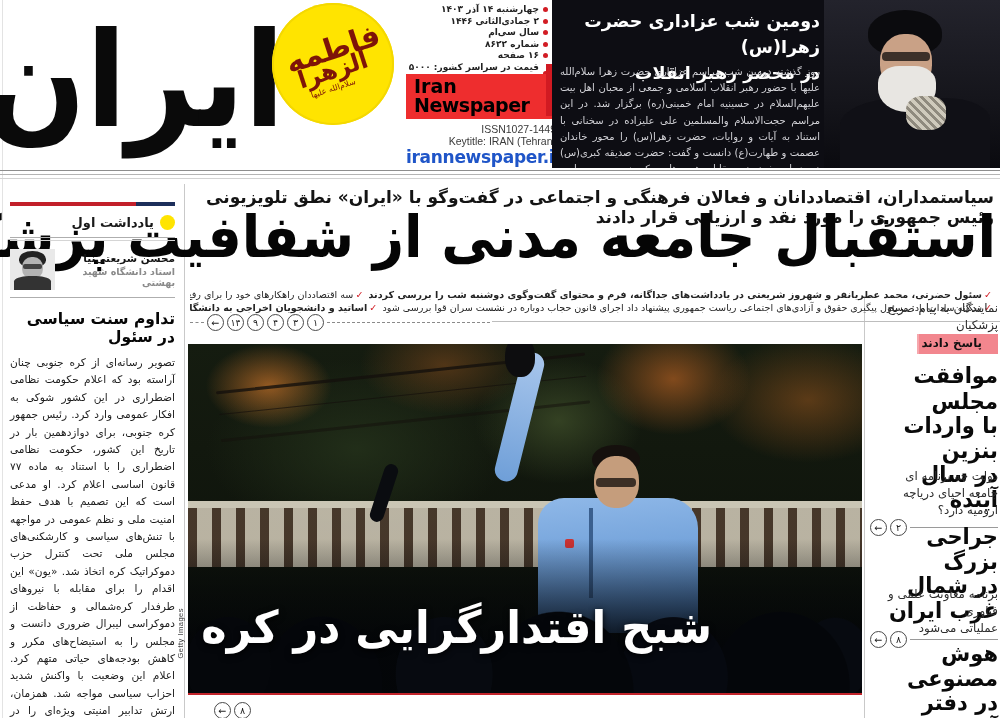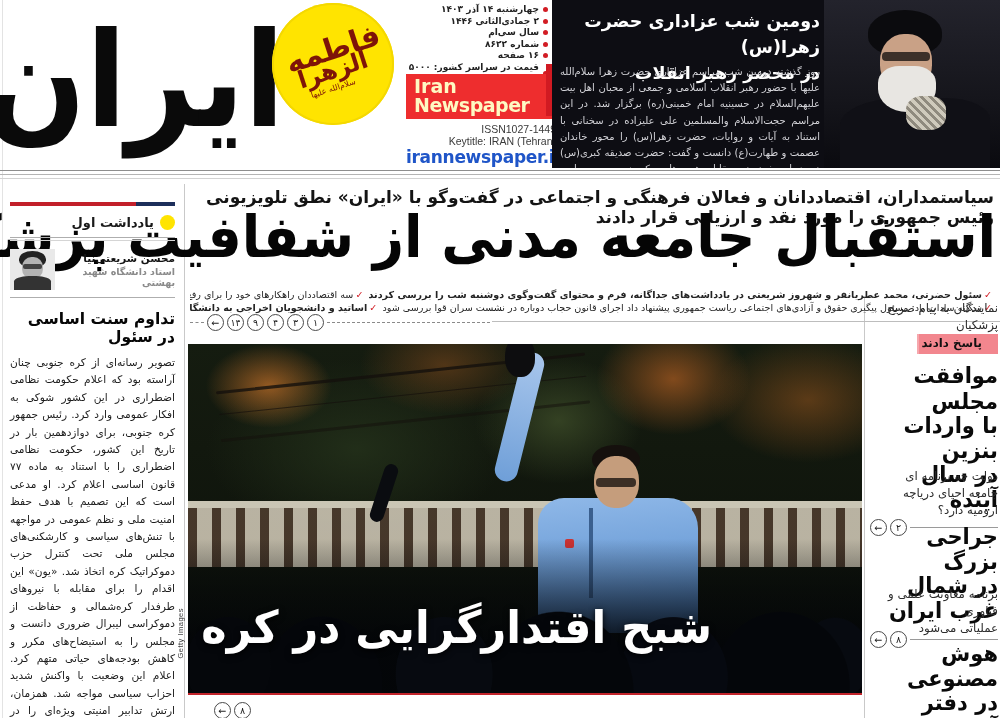--- a/index.html
+++ b/index.html
@@ -19,21 +19,21 @@
             display:flex; flex-direction:column; align-items:center; justify-content:center; overflow:hidden; }
   .emblem .cal { color:#7e1408; font-weight:bold; transform:rotate(-18deg); line-height:.95; text-align:center; }
   .emblem .c1 { font-size:30px; }
   .emblem .c2 { font-size:24px; margin-top:-4px; }
   .emblem .c3 { font-size:8px; color:#7e1408; transform:rotate(-18deg); margin-top:2px; }
 
   .dates { left:398px; top:4px; width:150px; }
   .dates .d { display:flex; align-items:center; gap:4px; font-size:9px; font-weight:bold; color:#222; line-height:11.5px; }
   .dates .dot { width:5px; height:5px; border-radius:50%; background:#d21c24; flex:0 0 auto; }
 
-  .brand { left:406px; top:74px; width:162px; height:45px; background:#ee2d2e; color:#fef9c3;
+  .brand { left:406px; top:74px; width:162px; height:45px; background:#ee2d2e; color:#000000;
            direction:ltr; text-align:left; padding:3px 0 0 8px; line-height:19px; }
   .brand .b1 { font-weight:bold; font-size:19px; }
   .brand .b2 { font-size:19px; font-weight:bold; letter-spacing:-.5px; }
   .issn  { left:406px; top:123px; width:150px; direction:ltr; text-align:right; font-size:10.5px; color:#3a3a3a; line-height:12px; font-family:"Liberation Sans", sans-serif; }
   .site  { left:406px; top:147px; width:150px; direction:ltr; text-align:left; font-size:17px; font-weight:bold; color:#1f55c8; letter-spacing:-.3px; }
 
   
   .leadbox { left:552px; top:0; width:448px; height:168px; background:#0d0d13; overflow:hidden; }
   .lead-red { left:546px; top:64px; width:7px; height:52px; background:#d11a22; }
   .lead-title { position:absolute; top:8px; right:180px; left:8px; text-align:right;
@@ -325,15 +325,15 @@
       <div class="a-face"></div>
       <div class="a-glass"></div>
       <div class="a-body"></div>
     </div>
     <div class="a-meta">
       <div class="a-name">محسن شریعتی‌نیا</div>
       <div class="a-role">استاد دانشگاه شهید بهشتی</div>
     </div>
   </div>
   <div class="hr1"></div>
-  <div class="note-hl">تداوم سنت اساسی در سئول</div>
+  <div class="note-hl">تداوم سنت سیاسی در سئول</div>
   <div class="note-body">تصویر رسانه‌ای از کره جنوبی چنان آراسته بود که اعلام حکومت نظامی اضطراری در این کشور شوکی به افکار عمومی وارد کرد. رئیس جمهور کره جنوبی، برای دوازدهمین بار در تاریخ این کشور، حکومت نظامی اضطراری را با استناد به ماده ۷۷ قانون اساسی اعلام کرد. او مدعی است که این تصمیم با هدف حفظ امنیت ملی و نظم عمومی در مواجهه با تنش‌های سیاسی و کارشکنی‌های مجلس ملی تحت کنترل حزب دموکراتیک کره اتخاذ شد. «یون» این اقدام را برای مقابله با نیروهای طرفدار کره‌شمالی و حفاظت از دموکراسی لیبرال ضروری دانست و مجلس را به استیضاح‌های مکرر و کاهش بودجه‌های حیاتی متهم کرد. اعلام این وضعیت با واکنش شدید احزاب سیاسی مواجه شد. همزمان، ارتش تدابیر امنیتی ویژه‌ای را در پاسخ به این وضعیت به اجرا درآورد. طبق ماده ۷۷ قانون اساسی کره‌جنوبی، رئیس جمهوری اختیار دارد در زمان جنگ، درگیری مسلحانه یا شرایط اضطراری ملی که امنیت و نظم عمومی را تهدید می‌کند، مشروط به رعایت چهارچوب قانونی، حکومت نظامی اعلام کند. این قانون، حکومت نظامی را به دو نوع تقسیم می‌کند: حکومت نظامی فوق‌العاده که شامل محدودیت‌هایی بر آزادی‌های مدنی و اختیارات قوا می‌شود؛ و حکومت نظامی احتیاطی که جزئیات آن به قوانین عادی ارجاع داده شده است. پس از اعلام حکومت نظامی، رئیس جمهوری موظف است فوراً مجلس ملی را مطلع کند. مجلس نیز می‌تواند با رأی اکثریت، خواستار لغو آن شود که در این صورت رئیس جمهوری ملزم به اجرای تصمیم مجلس است. این سازکار در عالم نظر توازنی میان اختیارات اجرایی در شرایط اضطراری و نظارت قانونگذاران برقرار می‌کند تا حاکمیت دموکراتیک و آزادی‌های مدنی حفظ شود. از زمان تأسیس کره جنوبی تاکنون ۱۶ بار حکومت نظامی اعلام شده که از این میان ۱۲ بار حکومت نظامی اضطراری بوده است.</div>
 </div>
 
 </body></html>

